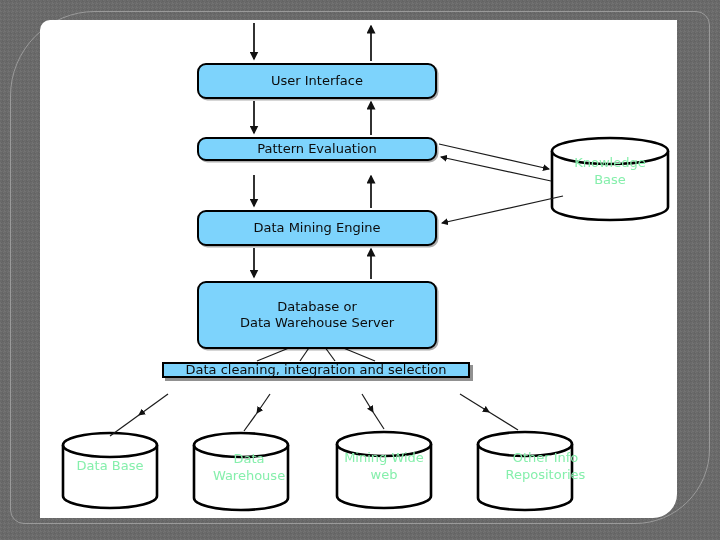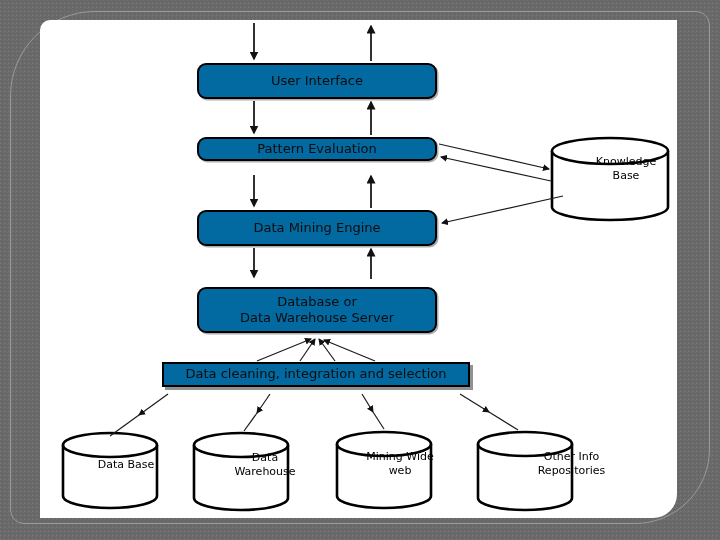--- a/index.html
+++ b/index.html
@@ -23,29 +23,29 @@
     border-radius:85px 14px 75px 14px;
   }
   .panel{
     position:absolute;left:40px;top:20px;width:637px;height:498px;
     background:#ffffff;
     border-radius:10px 0 24px 0;
   }
   .diagram-svg{position:absolute;left:0;top:0;width:720px;height:540px;pointer-events:none;}
   .node{
     position:absolute;display:flex;align-items:center;justify-content:center;
-    background:#0369a1;border:2.5px solid #000;color:#0c0c0c;
+    background:#7dd3fc;border:2.5px solid #000;color:#0c0c0c;
     font-size:13px;text-align:center;white-space:pre-line;line-height:1.25;
     box-sizing:border-box;
   }
   .rounded{border-radius:9px;box-shadow:1.5px 1.5px 0 rgba(0,0,0,0.32);}
   .sharp{border-width:2px;box-shadow:3px 3px 0 rgba(55,55,55,0.55);}
   .cyl-label{
-    position:absolute;color:#000000;font-size:11px;text-align:center;
-    white-space:pre-line;line-height:1.3;padding-left:16px;
+    position:absolute;color:#86efac;font-size:13px;text-align:center;
+    white-space:pre-line;line-height:1.3;
   }
   svg .shape{fill:#ffffff;stroke:#000;stroke-width:2.6;}
   svg .flow{stroke:#1b1b1b;stroke-width:1.8;fill:none;}
   svg .thin{stroke:#1b1b1b;stroke-width:1.2;fill:none;}
 </style>
 </head>
 <body>
 
 <div class="frame"></div>
 <div class="outline"></div>
@@ -126,34 +126,34 @@
 </div>
 
 <div class="node rounded" style="left:197px;top:137px;width:240px;height:24px;">
   <span>Pattern Evaluation</span>
 </div>
 
 <div class="node rounded" style="left:197px;top:210px;width:240px;height:36px;">
   <span>Data Mining Engine</span>
 </div>
 
-<div class="node rounded" style="left:197px;top:281px;width:240px;height:46px;margin-top:6px;">
+<div class="node rounded" style="left:197px;top:281px;width:240px;height:68px;">
   <span>Database or
 Data Warehouse Server</span>
 </div>
 
-<div class="node sharp" style="left:162px;top:362px;width:308px;height:25px;">
+<div class="node sharp" style="left:162px;top:362px;width:308px;height:16px;">
   <span>Data cleaning, integration and selection</span>
 </div>
 
 <div class="cyl-label" style="left:552px;top:155px;width:116px;">Knowledge
 Base</div>
 
 <div class="cyl-label" style="left:63px;top:458px;width:94px;">Data Base</div>
 
 <div class="cyl-label" style="left:194px;top:451px;width:110px;">Data
 Warehouse</div>
 
 <div class="cyl-label" style="left:337px;top:450px;width:94px;">Mining Wide
 web</div>
 
-<div class="cyl-label" style="left:498px;top:450px;width:115px;">Other Info
+<div class="cyl-label" style="left:488px;top:450px;width:115px;">Other Info
 Repositories</div>
 
 </body></html>

